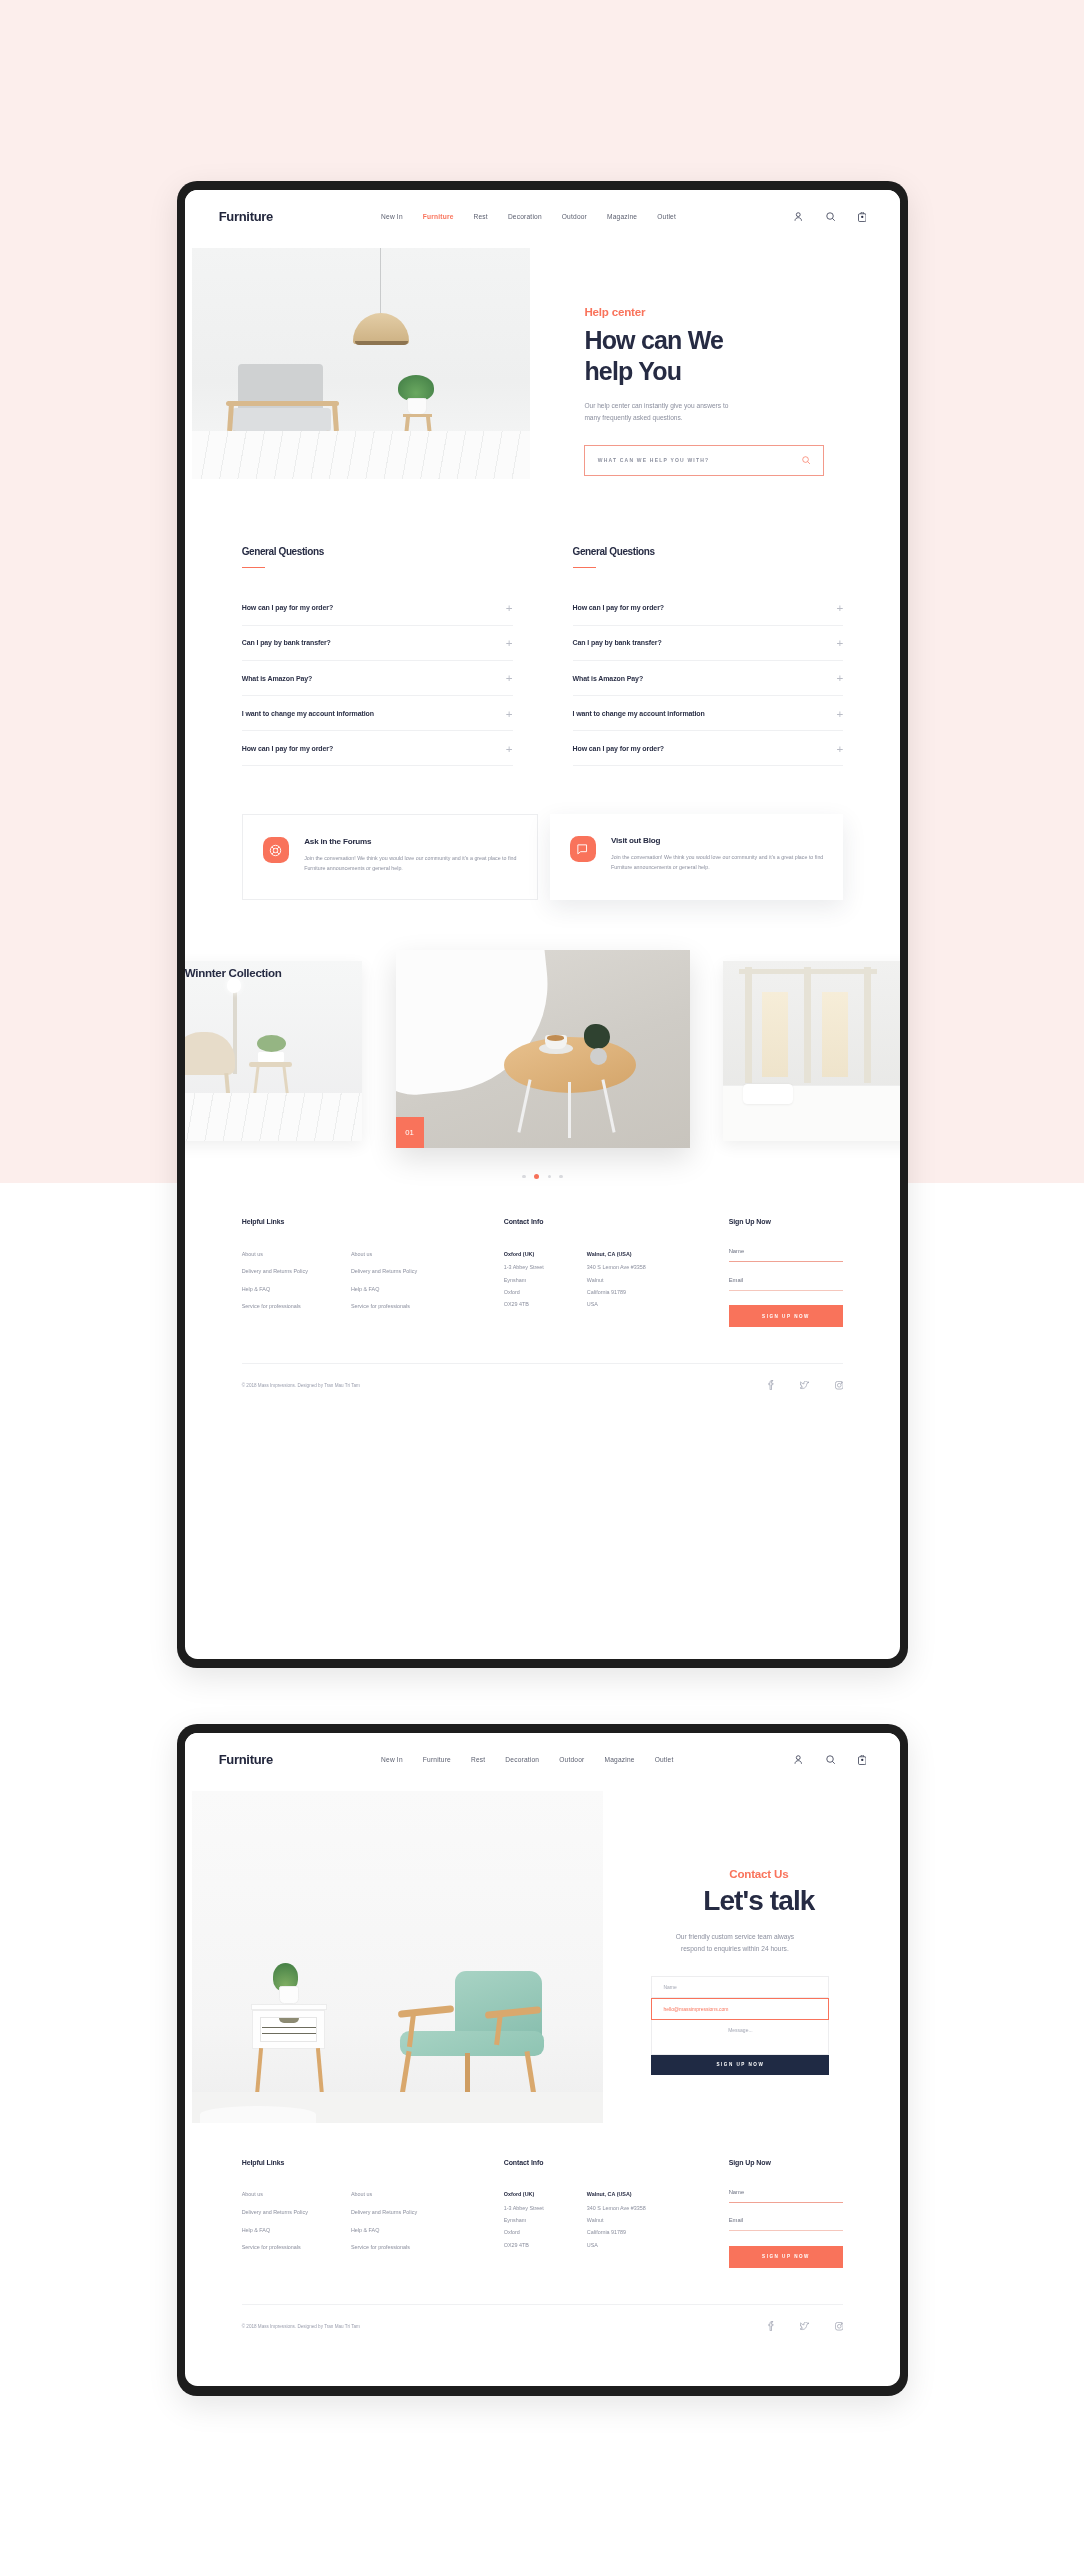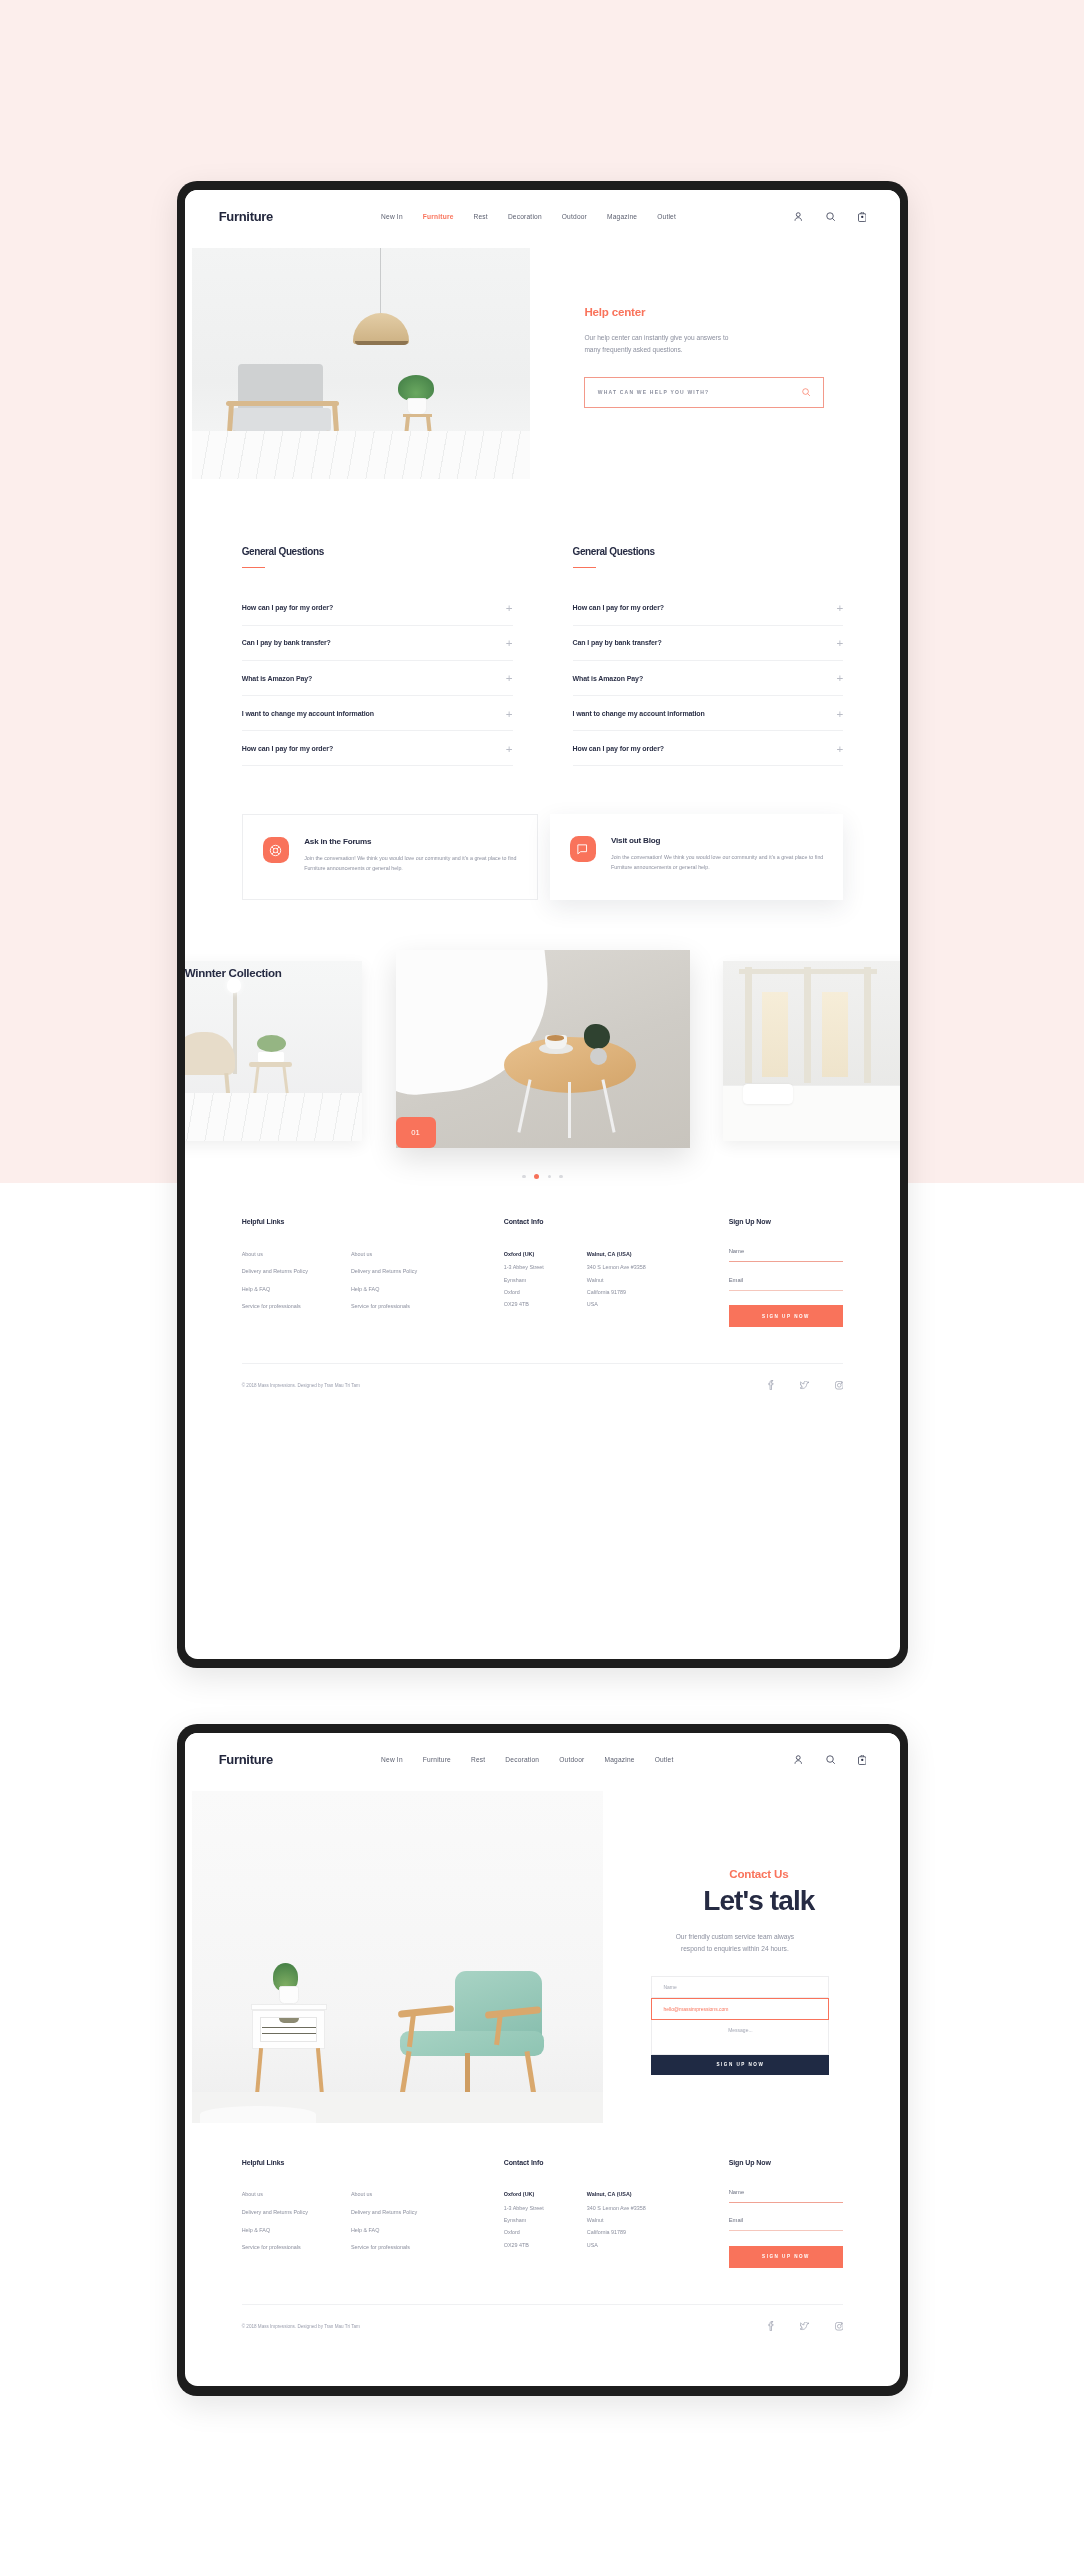--- a/index.html
+++ b/index.html
@@ -117,22 +117,22 @@
   }
   .car-side.left { left:-26px; }
   .car-side.right { right:-26px; }
   .car-main {
     position:absolute; left:50%; transform:translateX(-50%); top:0;
     width:294px; height:198px; overflow:hidden; z-index:3;
     box-shadow:0 11px 28px rgba(0,0,0,.12);
     background:linear-gradient(145deg,#e8e6e3,#d5d2cd);
   }
   .car-badge {
-    position:absolute; left:0; bottom:0; width:40px; height:31px; background:#f9735b;
-    color:#fff; font-size:7.7px; display:flex; align-items:center; justify-content:center; z-index:4;border-radius:6px;
+    position:absolute; left:0; bottom:0; width:28px; height:31px; background:#f9735b;
+    color:#fff; font-size:7.7px; display:flex; align-items:center; justify-content:center; z-index:4;
   }
   .car-dots {
     position:absolute; left:0; right:0; bottom:-20px; display:flex;
     gap:8.5px; justify-content:center; align-items:center;
   }
   .dot { width:3.1px; height:3.1px; border-radius:50%; background:#dcdde1; cursor:pointer; }
   .dot.active { width:5.4px; height:5.4px; background:#f9735b; }
 
   
   .footer { padding:59px 57px 0 57px; }
@@ -247,20 +247,24 @@
 
       <div class="ill" style="left:206px;top:127px;width:36px;height:26px;background:radial-gradient(circle at 50% 70%,#6aa860,#3f7a44);border-radius:50% 50% 42% 42%;"></div>
       <div class="ill" style="left:215px;top:150px;width:20px;height:17px;border-radius:2.3px 2.3px 6.2px 6.2px;background:#fbfbfb;border:0.8px solid #eee;"></div>
       <div class="ill" style="left:211px;top:166px;width:29px;height:3.1px;background:#d8b98d;"></div>
       <div class="ill" style="left:212px;top:167px;width:3.9px;height:42px;background:#d8b98d;transform:rotate(6deg);"></div>
       <div class="ill" style="left:236px;top:167px;width:3.9px;height:42px;background:#d8b98d;transform:rotate(-6deg);"></div>
       <div class="floorline"></div>
     </div>
     <div class="hero-copy">
       <div class="eyebrow">Help center</div>
+      <div class="hero-title">
+        <div>How can We</div>
+        <div>help You</div>
+      </div>
       <div class="hero-sub">
         <div>Our help center can instantly give you answers to</div>
         <div>many frequently asked questions.</div>
       </div>
       <div class="search-box">
         <span class="ph">WHAT CAN WE HELP YOU WITH?</span>
         <span class="mag"><svg width="8.5" height="8.5" viewBox="0 0 12 12" fill="none" stroke="#f9735b" stroke-width="1">
                 <circle cx="5" cy="5" r="4"></circle>
                 <line x1="8" y1="8" x2="11.2" y2="11.2"></line>
               </svg></span>

